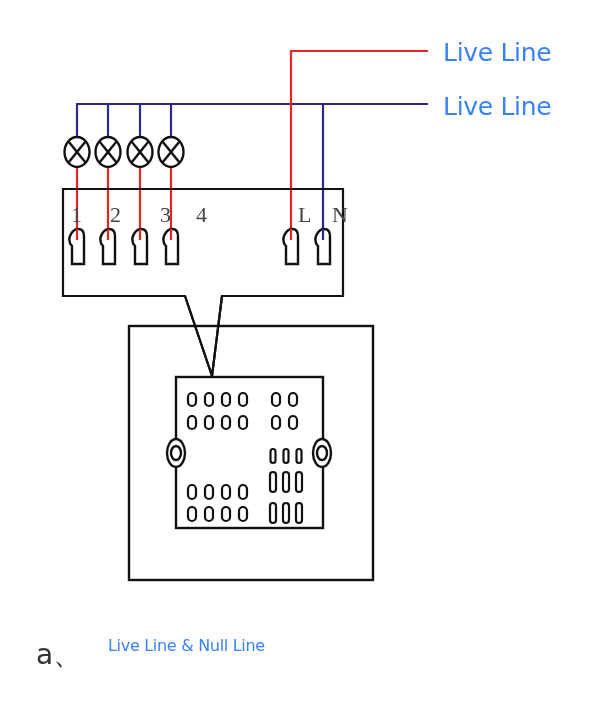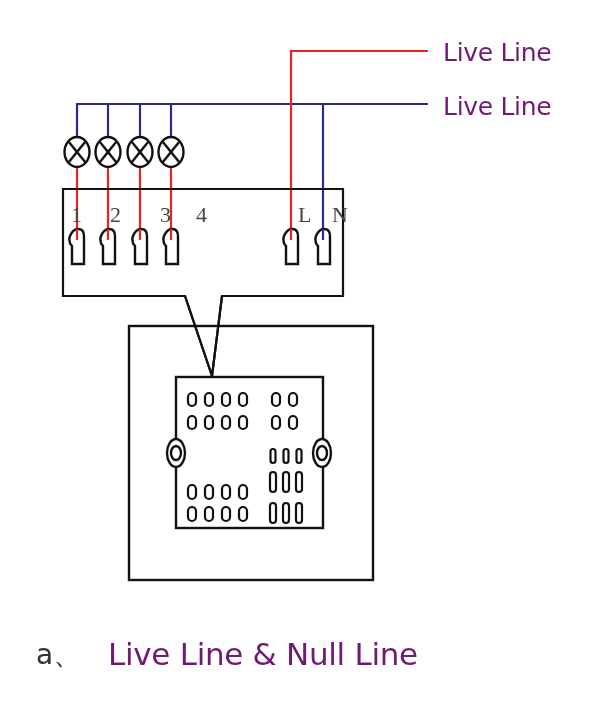--- a/index.html
+++ b/index.html
@@ -1,28 +1,28 @@
 <!DOCTYPE html>
 <html><head>
   <meta charset="utf-8">
   <style>
     html, body { margin: 0; padding: 0; background: #ffffff; }
     body { width: 607px; height: 712px; position: relative; overflow: hidden; }
     #diagram { position: absolute; left: 0; top: 0; }
     .label {
       position: absolute;
       font-family: "DejaVu Sans", sans-serif;
-      color: #701a75;
+      color: #3b82f6;
       white-space: nowrap;
     }
     .wire-label { font-size: 25px; letter-spacing: -0.3px; }
     #label-live { left: 443px; top: 38px; }
     #label-null { left: 443px; top: 92px; }
     #caption-prefix { left: 36px; top: 636px; font-size: 28px; color: #333; }
-    #caption-text { left: 108px; top: 636px; font-size: 31px; letter-spacing: -0.3px; }
+    #caption-text { left: 108px; top: 636px; font-size: 16px; letter-spacing: -0.3px; }
     .term-label { font-family: "Liberation Serif", serif; font-size: 22px; fill: #444444; }
   </style>
 </head>
 <body>
 
 <svg id="diagram" width="607" height="712" viewBox="0 0 607 712" xmlns="http://www.w3.org/2000/svg">
 
   <g stroke="#2b2a8c" stroke-width="2.2" fill="none">
     <polyline points="77,138 77,104 428,104"></polyline>
     <line x1="108" y1="104" x2="108" y2="138"></line>

